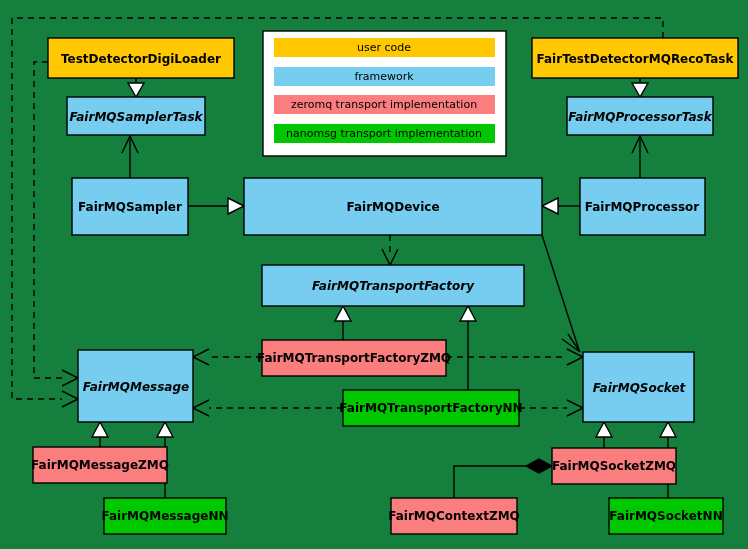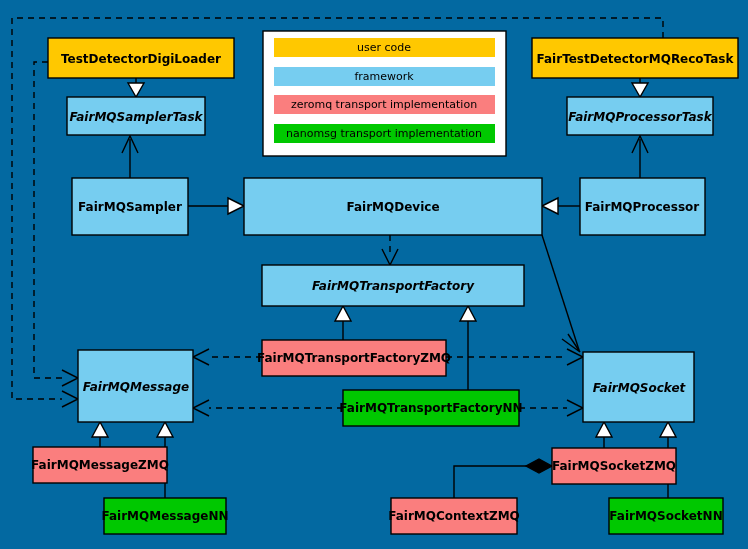--- a/index.html
+++ b/index.html
@@ -7,21 +7,21 @@
     padding: 0;
     background: #ffffff;
   }
   body {
     font-family: "DejaVu Sans", sans-serif;
   }
   #diagram-root {
     position: relative;
     width: 748px;
     height: 549px;
-    background: #0369a1;
+    background: #15803d;
     overflow: hidden;
     text-align: right;
   }
   svg.canvas {
     position: absolute;
     top: 0;
     left: 0;
     width: 748px;
     height: 549px;
   }

